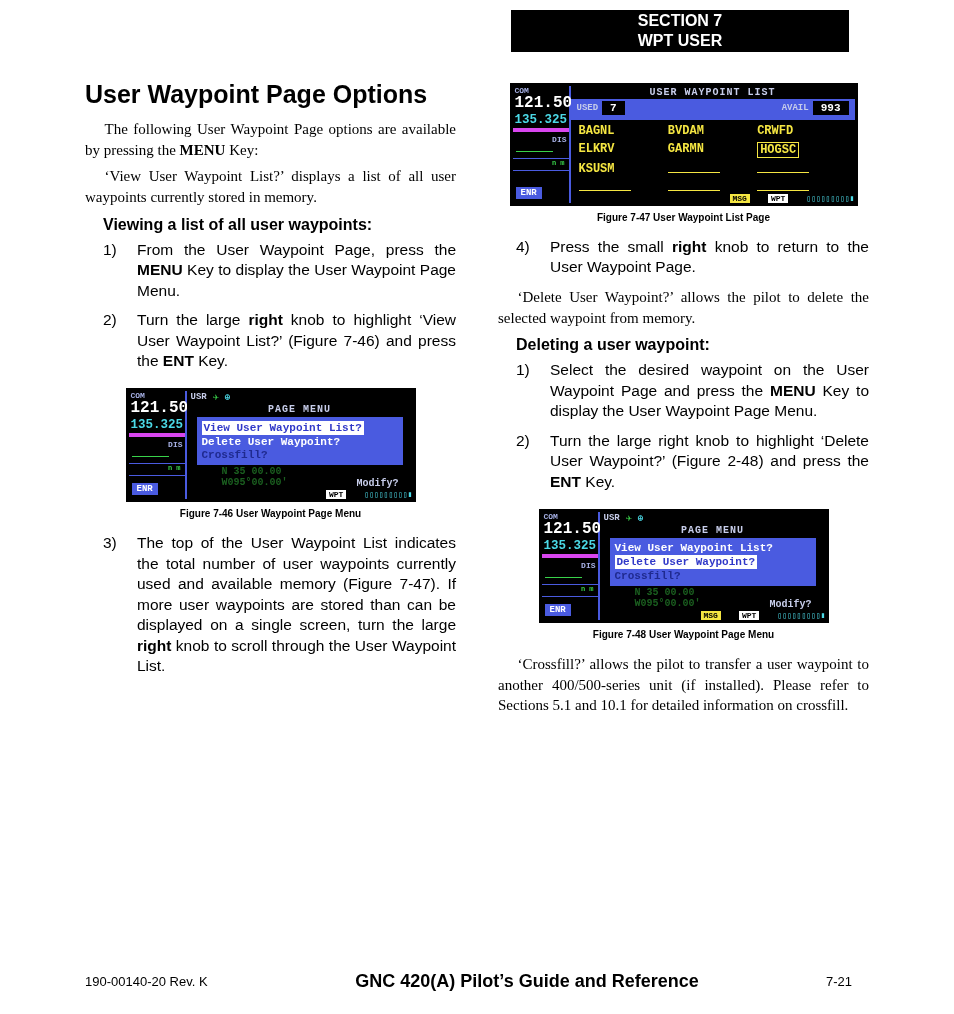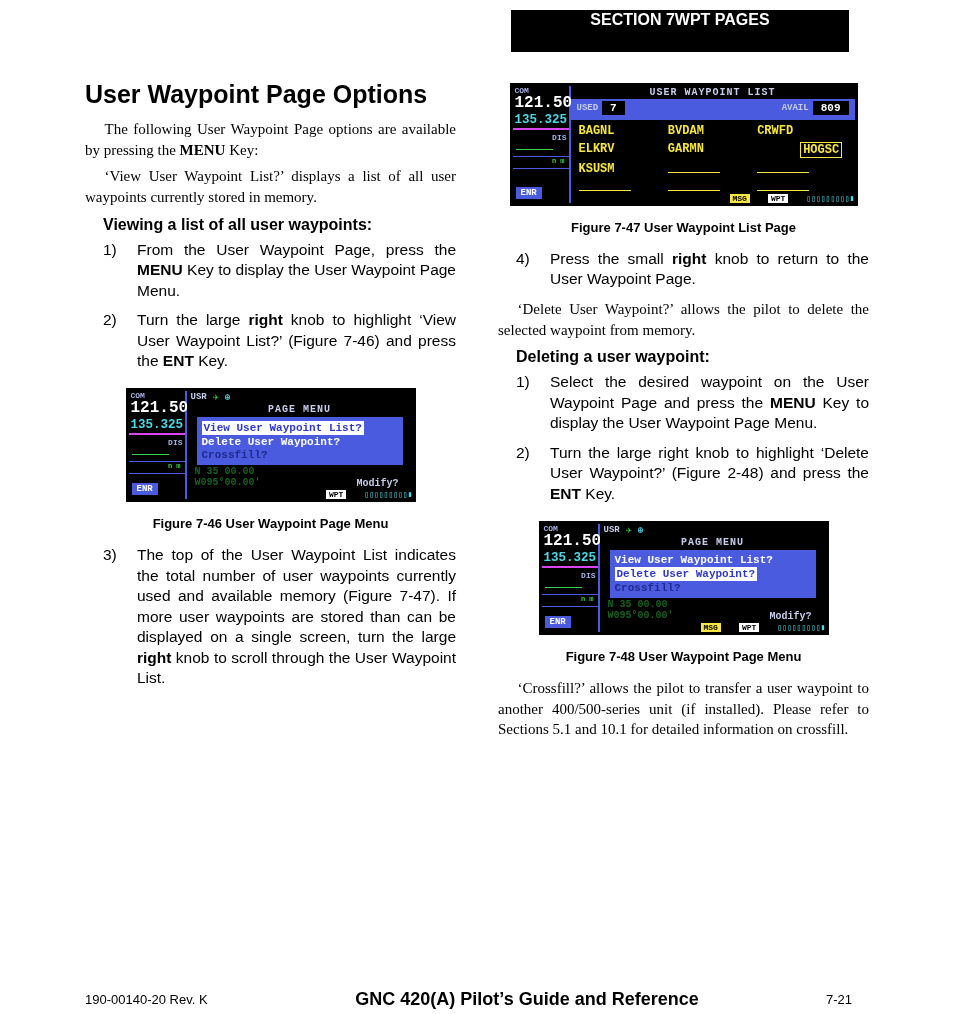--- a/index.html
+++ b/index.html
@@ -19,20 +19,21 @@
     width: 338px;
     height: 42px;
     background: #000;
     color: #fff;
     text-align: center;
     font-family: "Arial Narrow", Arial, sans-serif;
     font-weight: bold;
     font-size: 16px;
     line-height: 1.25;
     display: flex;
+    flex-direction: column;
     justify-content: center;
   }
   .content {
     position: absolute;
     top: 80px;
     left: 85px;
     right: 85px;
     display: flex;
     gap: 42px;
   }
@@ -69,22 +70,22 @@
     display: flex;
     margin-bottom: 9px;
     text-align: justify;
   }
   ol.steps li .num { width: 34px; flex-shrink: 0; }
   ol.steps li .txt { flex: 1; }
   .fig-wrap { text-align: center; margin: 14px 0 14px 0; }
   .fig-caption {
     font-family: "Arial Narrow", Arial, sans-serif;
     font-weight: bold;
-    font-size: 13px;
-    margin-top: 14px;
+    font-size: 10px;
+    margin-top: 6px;
   }
   
   .device {
     display: inline-block;
     border: 3px solid #000;
     background: #000;
     font-family: "Courier New", monospace;
     font-weight: bold;
     font-size: 11px;
     color: #e0e0f0;
@@ -94,69 +95,69 @@
   .dev-left {
     width: 58px;
     background: #000;
     border-right: 2px solid #4a5be0;
     display: flex;
     flex-direction: column;
   }
   .dev-right { flex: 1; background: #000; position: relative; }
   .com-label { color: #a7b1e6; font-size: 8px; padding-left:2px;}
   .freq-active { color:#fff; font-size: 16px; line-height:1; padding:0 2px 2px 2px;}
-  .freq-standby { color:#4bd9e6; font-size: 12.5px; padding:0 2px 1px 2px; border-bottom:2px solid #d946ef;}
+  .freq-standby { color:#4bd9e6; font-size: 12.5px; padding:0 2px 1px 2px; border-bottom:4px solid #d946ef;}
   .side-label { color:#a7b1e6; font-size:8px; padding:3px 2px 0 2px;text-align:right;}
   .side-unit { color:#39d24a; font-size:7px; text-align:right; padding:0 4px 0 0;}
   .side-line { border-bottom:1px solid #4a5be0; height:15px; position:relative;}
   .side-line .dash { border-bottom:1.5px solid #39d24a; position:absolute; bottom:6px; left:3px; right:16px;}
   .enr-box { background:#4a5be0; color:#fff; display:inline-block; padding:1px 5px; margin:4px 3px; font-size:9px;}
   .dev-sm { width:290px; }
   .dev-sm .dev-right { width:232px; }
   .dev-lg { width:348px; }
   .dev-lg .dev-right { width:290px; }
   .usr-bar { background:#000; color:#c7cdea; font-size:9px; padding:1px 4px; display:flex; gap:6px; align-items:center; height:12px;}
   .usr-bar .plane { color:#39d24a; font-size:10px;}
   .page-menu-title { color:#c7cdea; text-align:center; font-size:10px; letter-spacing:1px; margin-top:1px;}
   .menu-box { background:#4a5be0; margin:2px 10px 2px 10px; padding:4px 5px 4px 5px;}
   .menu-item-hl { background:#fff; color:#3038c8; display:inline-block; padding:1px 2px; margin-bottom:1px; font-size:11px;}
   .menu-item { color:#fff; font-size:11px; margin-bottom:1px;}
   .menu-item-dim { color:#1f2a8f; font-size:11px;}
   .modify { color:#c7cdea; font-size:10px; text-align:right; padding-right:14px; margin-top:1px;margin-left:44px;}
-  .coord-dim { color:#1a5f1f; font-size:10px; padding-left:8px; line-height:1;}
+  .coord-dim { color:#1a5f1f; font-size:10px; padding-left:8px; line-height:1;margin-left:27px;}
   .btm-bar { display:flex; justify-content:flex-end; gap:18px; padding:1px 0 0 0; font-size:8px;}
   .btm-msg { background:#f5e642; color:#000; padding:0 3px;}
   .btm-wpt { background:#fff; color:#000; padding:0 3px;}
   .btm-ticks { color:#4bd9e6; font-size:8px; letter-spacing:0;}
   
   .wpl-title { color:#c7cdea; text-align:center; font-size:10px; letter-spacing:1px; padding:1px 0;}
   .wpl-header { background:#4a5be0; display:flex; align-items:center; gap:4px; font-size:9px; padding:2px 6px; color:#c7cdea;}
   .wpl-count { background:#000; color:#fff; padding:1px 8px; font-size:11px;}
   .wpl-grid { background:#000; display:grid; grid-template-columns:repeat(3,1fr); row-gap:4px; padding:4px 8px 2px 8px; color:#f5e642; font-size:12px;}
-  .wpl-grid .boxed { border:1.5px solid #f5e642; padding:0 2px; display:inline-block;margin-left:43px;}
+  .wpl-grid .boxed { border:1.5px solid #f5e642; padding:0 2px; display:inline-block;}
   .wpl-grid .empty { border-bottom:1.5px solid #f5e642; height:11px; width:52px;}
   .wpl-sep { border-top:3px solid #4a5be0;}
   
   .footer {
     position:absolute;
-    bottom:4px; left:85px; right:85px;
+    bottom:22px; left:85px; right:85px;
     display:flex; justify-content:space-between; align-items:center;
     font-family: "Arial Narrow", Arial, sans-serif;
     font-size:13px;
   }
   .footer .center { font-weight:bold; font-size:18px;}
   .footer .right { text-align:center; width:60px;}
   .footer .left { width:160px;}
 </style>
 </head>
 <body>
 
 <div class="header-bar">
   <div>SECTION 7</div>
-  <div>WPT PAGES</div>
+  <div>WPT USER</div>
 </div>
 
 <div class="content">
 
   <div class="col">
     <h2 class="section-title">User Waypoint Page Options</h2>
 
     <p class="body indent"><span>The following User Waypoint Page options are available by pressing the </span><span class="bold">MENU</span><span> Key:</span></p>
     <p class="body indent">‘View User Waypoint List?’ displays a list of all user waypoints currently stored in memory.</p>
 
@@ -242,21 +243,21 @@
             <div style="flex:1"></div>
             <div><span class="enr-box">ENR</span></div>
           </div>
           <div class="dev-right">
             <div class="wpl-title">USER WAYPOINT LIST</div>
             <div class="wpl-header">
               <span>USED</span>
               <span class="wpl-count">7</span>
               <span style="flex:1"></span>
               <span>AVAIL</span>
-              <span class="wpl-count">809</span>
+              <span class="wpl-count">993</span>
             </div>
             <div class="wpl-sep"></div>
             <div class="wpl-grid">
               <span>BAGNL</span>
               <span>BVDAM</span>
               <span>CRWFD</span>
               <span>ELKRV</span>
               <span>GARMN</span>
               <span><span class="boxed">HOGSC</span></span>
               <span>KSUSM</span>

